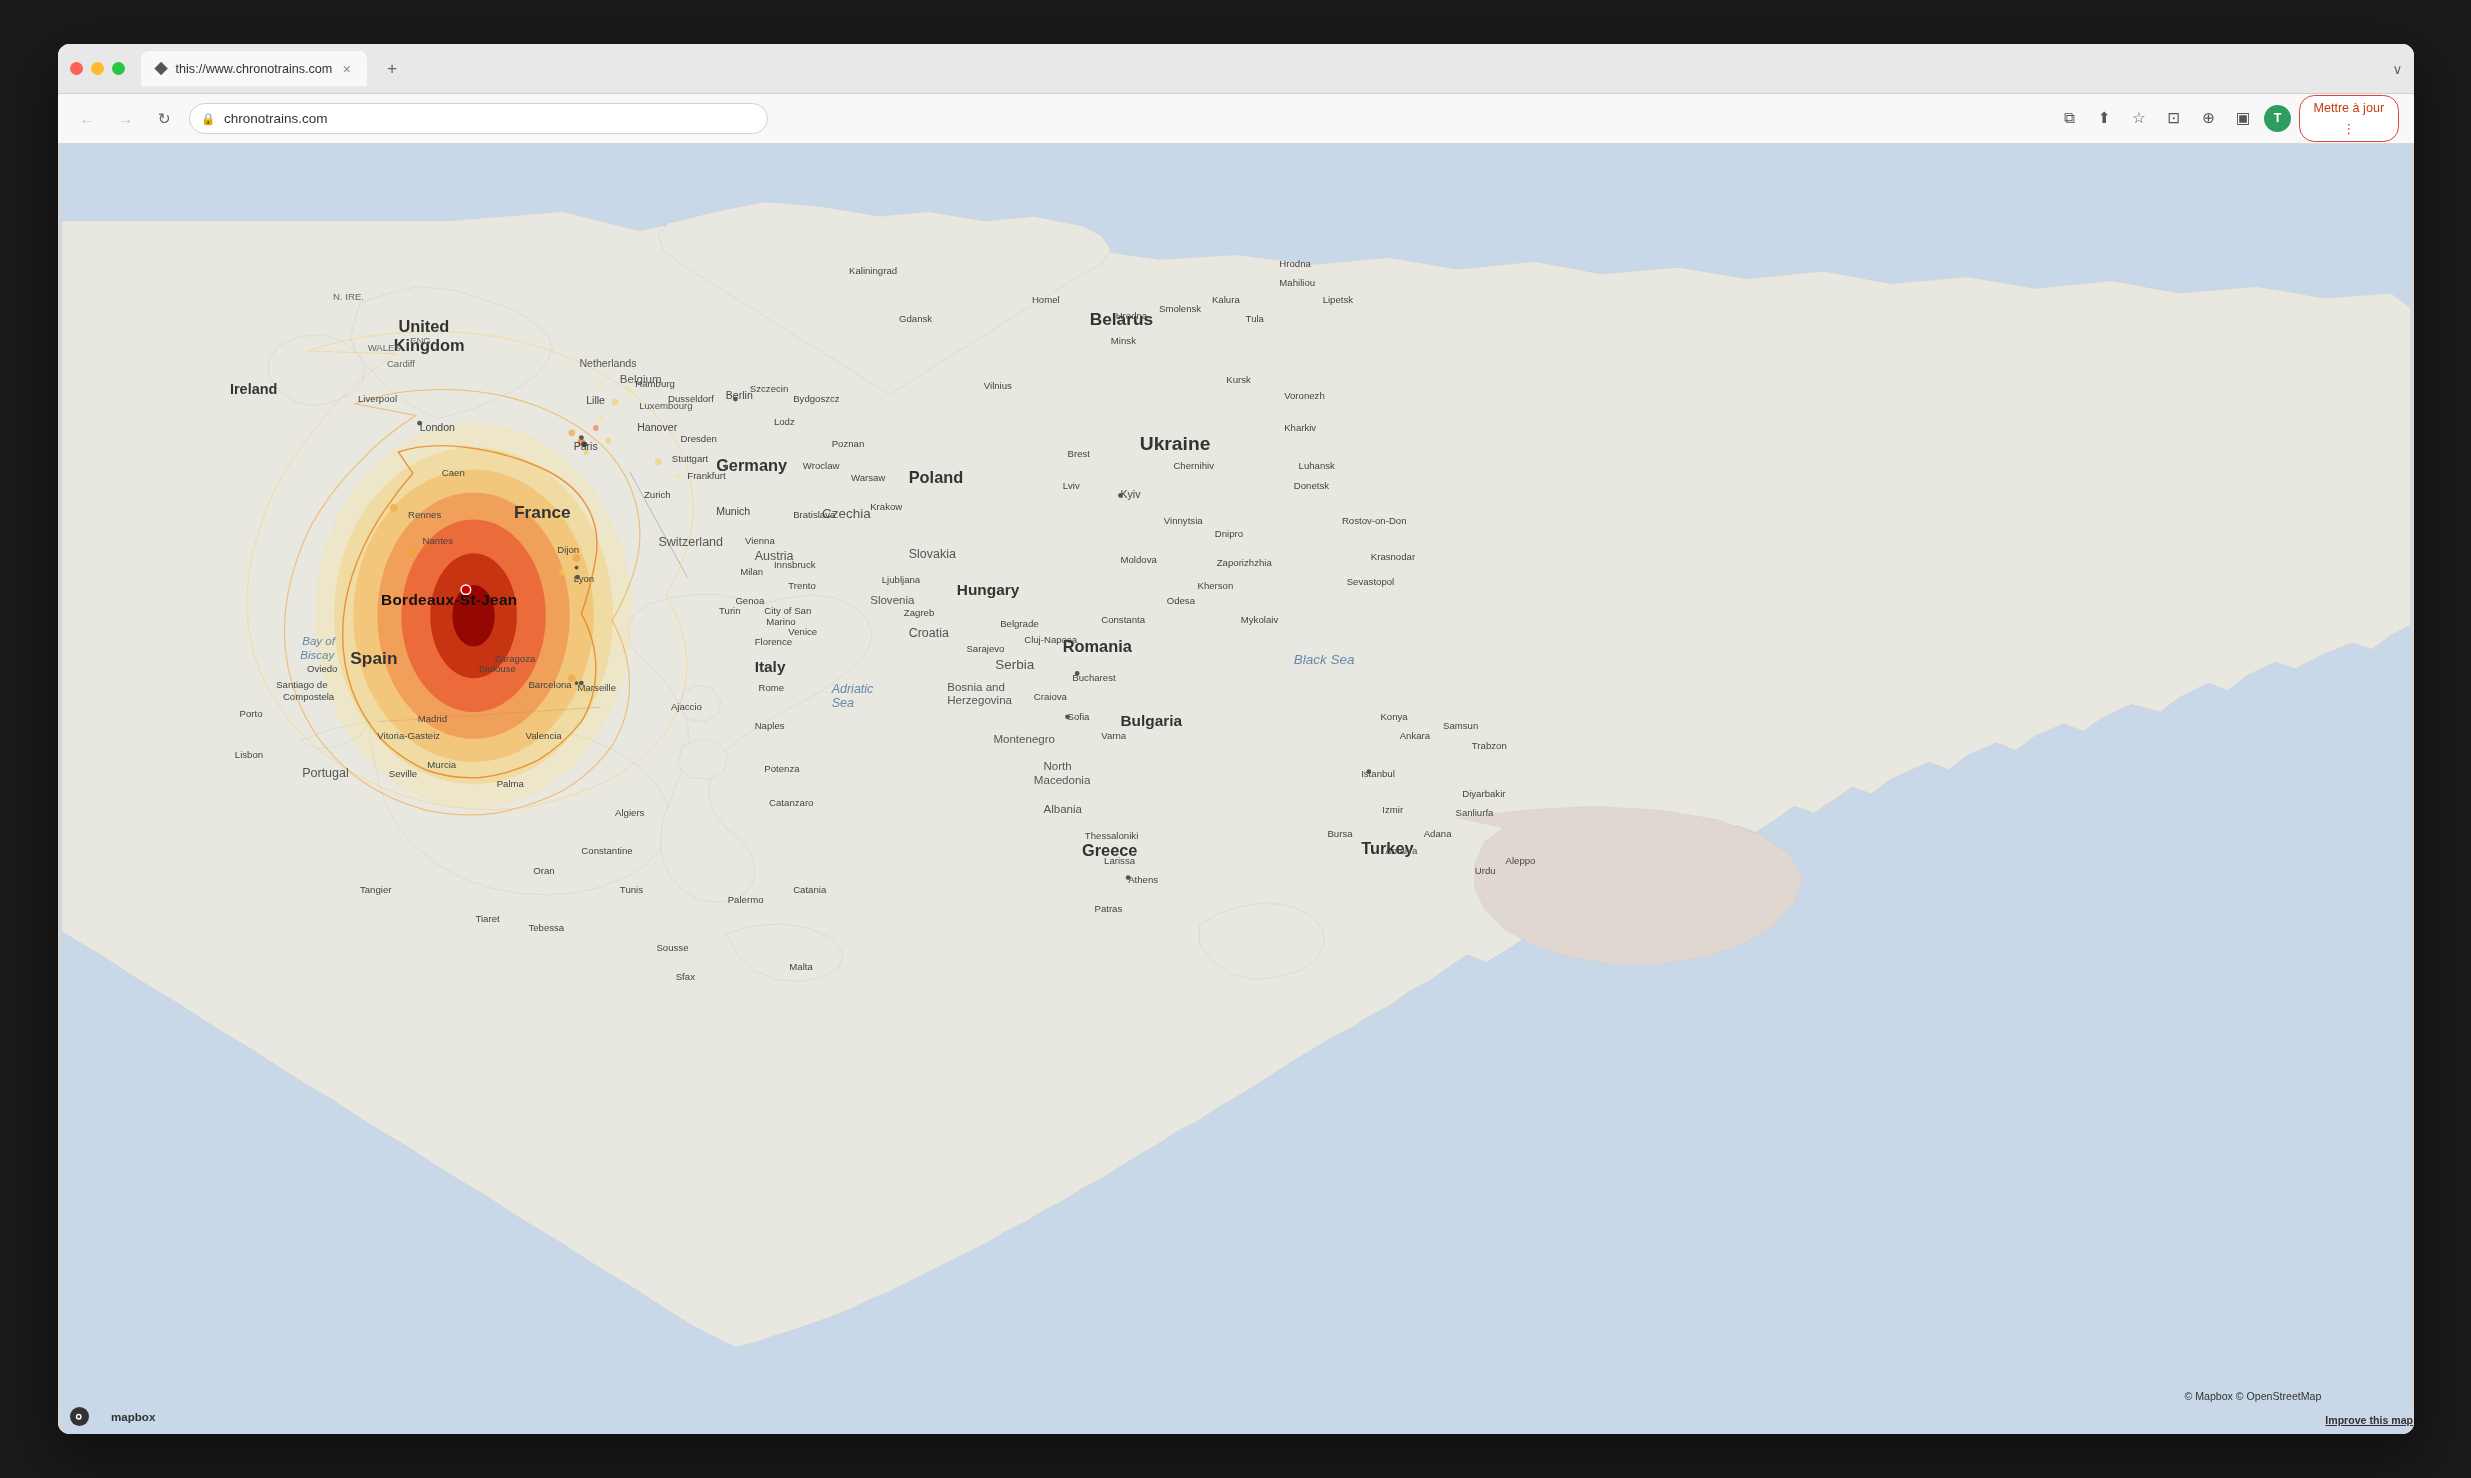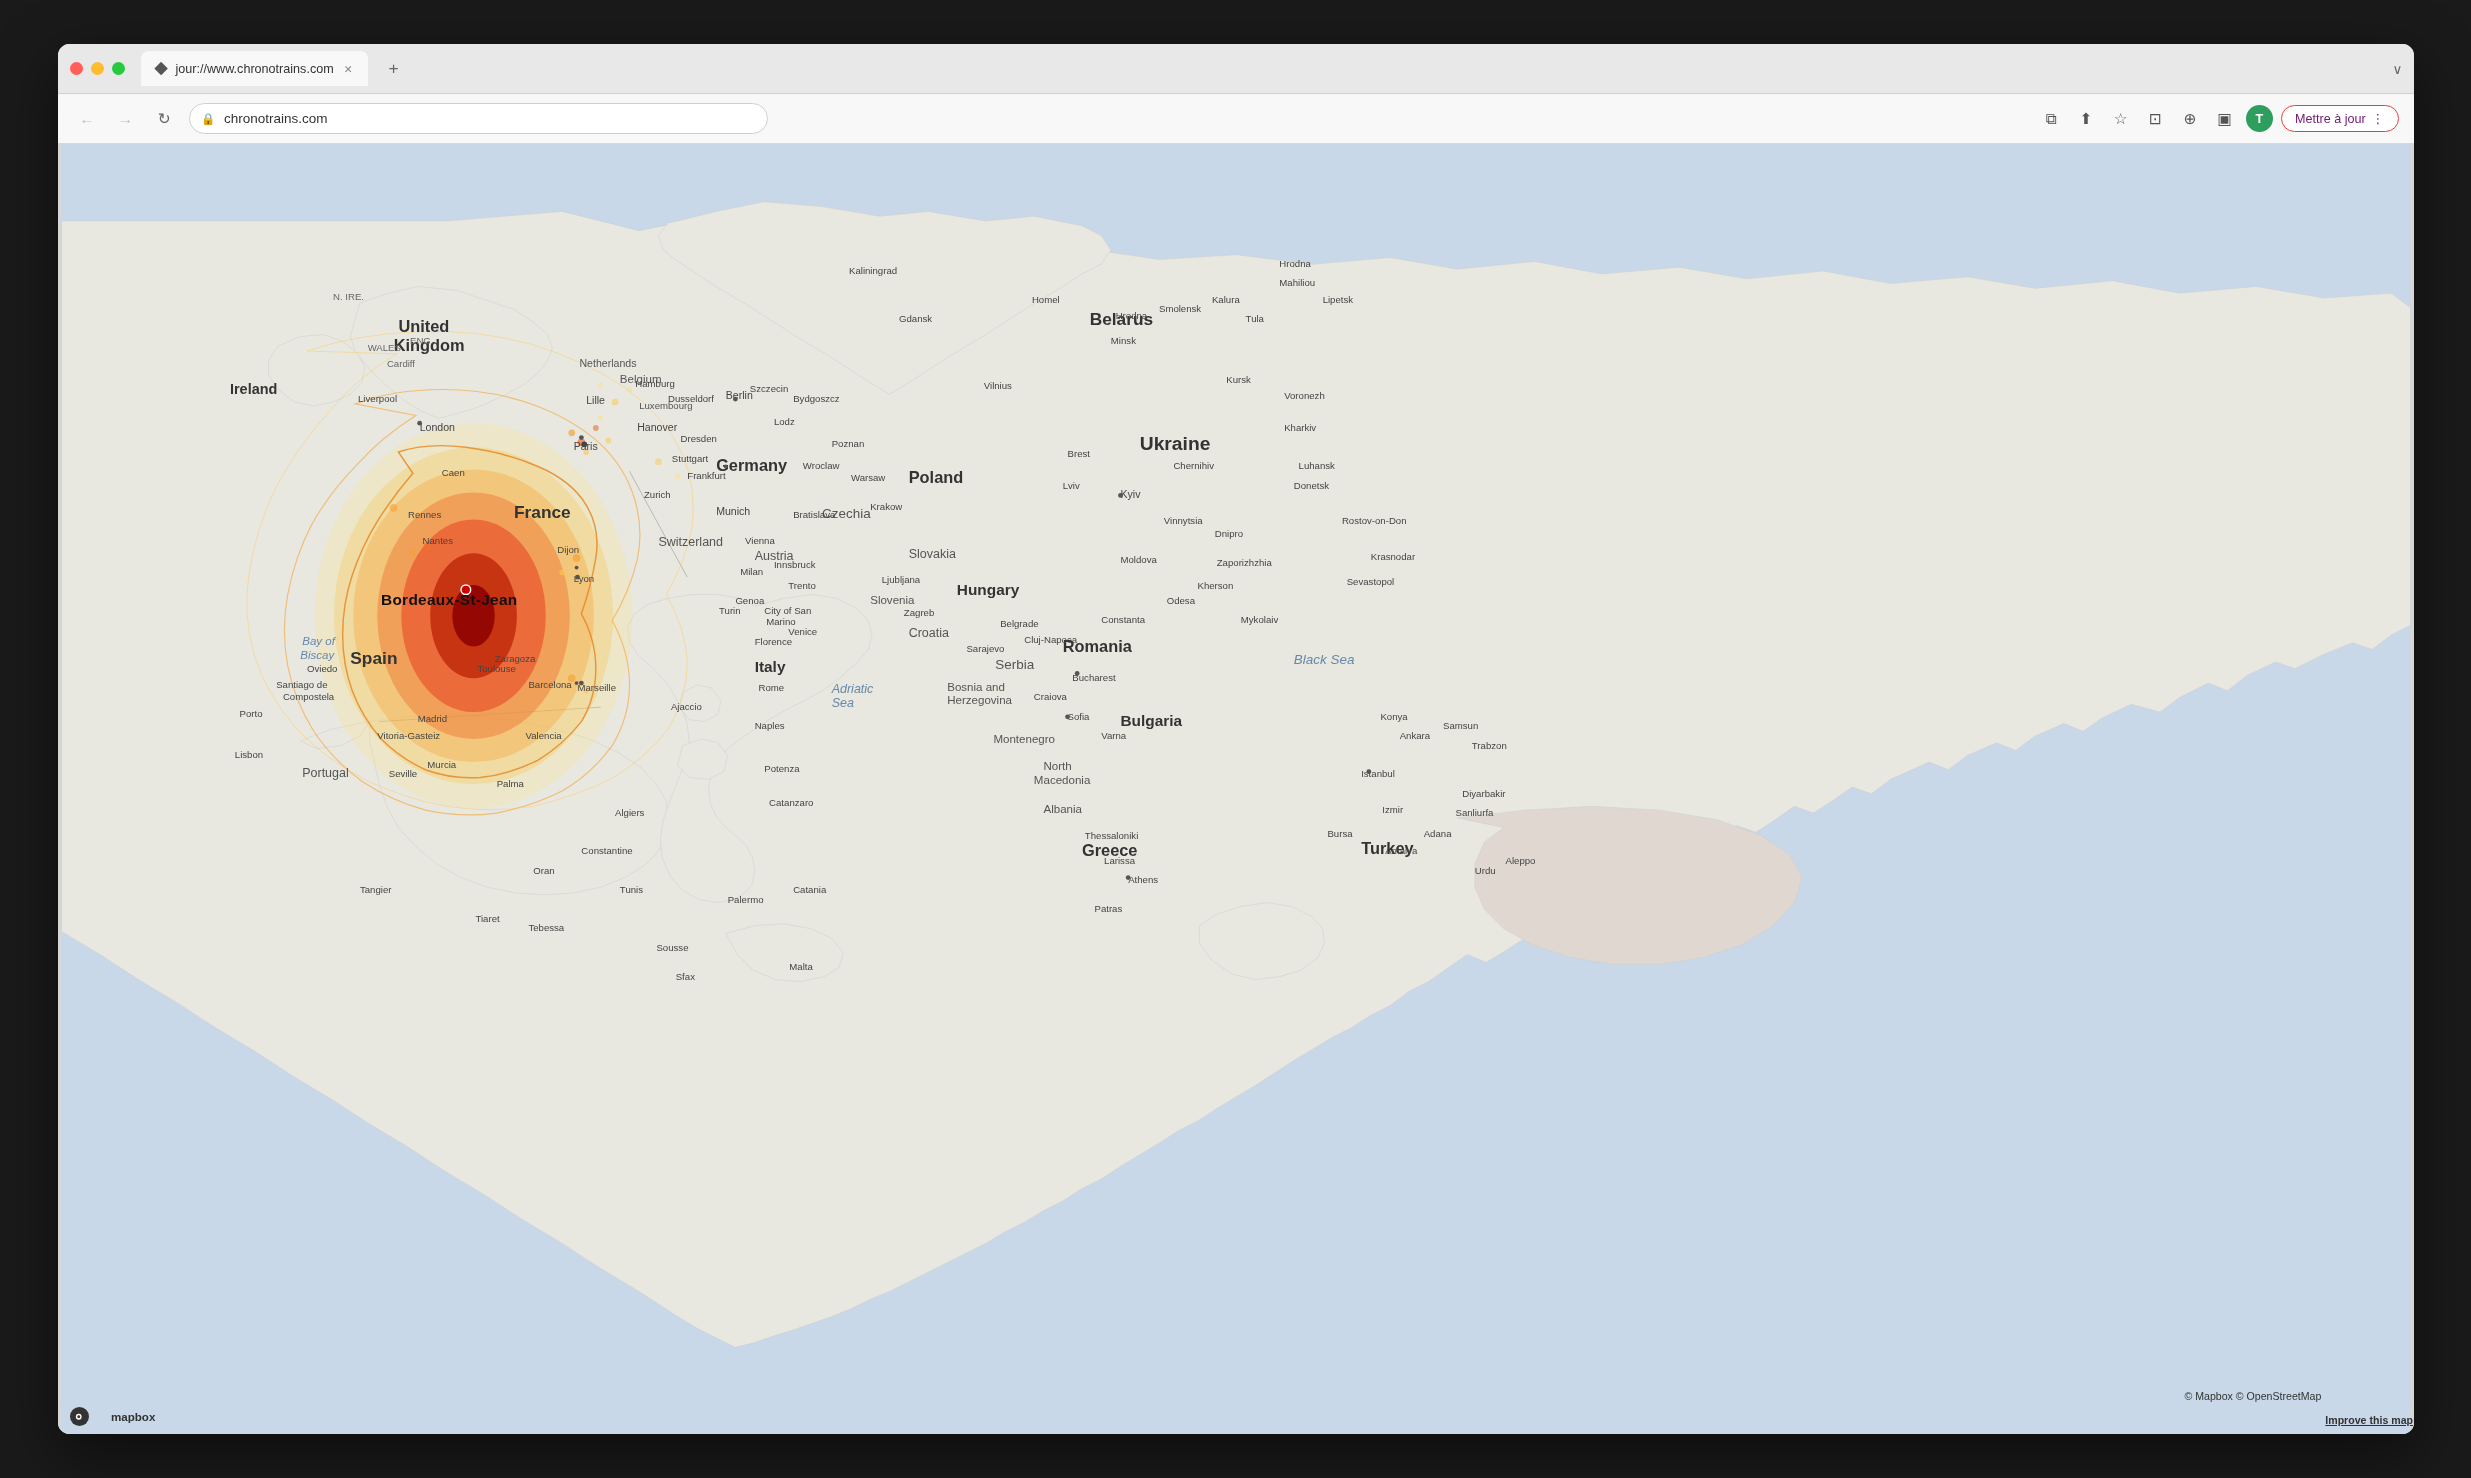--- a/index.html
+++ b/index.html
@@ -178,25 +178,26 @@
       font-size: 12.6px;
       font-weight: bold;
     }
 
     .update-btn {
       background: white;
       border: 1.4px solid #e04040;
       border-radius: 15.4px;
       padding: 4.8px 13.5px;
       font-size: 12.6px;
-      color: #701a75;
+      color: #c2410c;
       cursor: pointer;
       display: flex;
       align-items: center;
       gap: 5.8px;
+      flex-direction: column;
     }
 
     
     .map-container {
       flex: 1;
       position: relative;
       overflow: hidden;
       background: #d6d6d6;
     }
 
@@ -264,21 +265,21 @@
 <div class="browser-window">
 
   <div class="title-bar">
     <div class="traffic-lights">
       <div class="traffic-light red"></div>
       <div class="traffic-light yellow"></div>
       <div class="traffic-light green"></div>
     </div>
     <div class="tab">
       <div class="tab-favicon"></div>
-      <span>jour://www.chronotrains.com</span>
+      <span>this://www.chronotrains.com</span>
       <div class="tab-close">✕</div>
     </div>
     <div class="tab-add">+</div>
     <div class="tab-dropdown">∨</div>
   </div>
 
   <div class="address-bar">
     <div class="nav-btn disabled">←</div>
     <div class="nav-btn disabled">→</div>
     <div class="nav-btn">↻</div>

